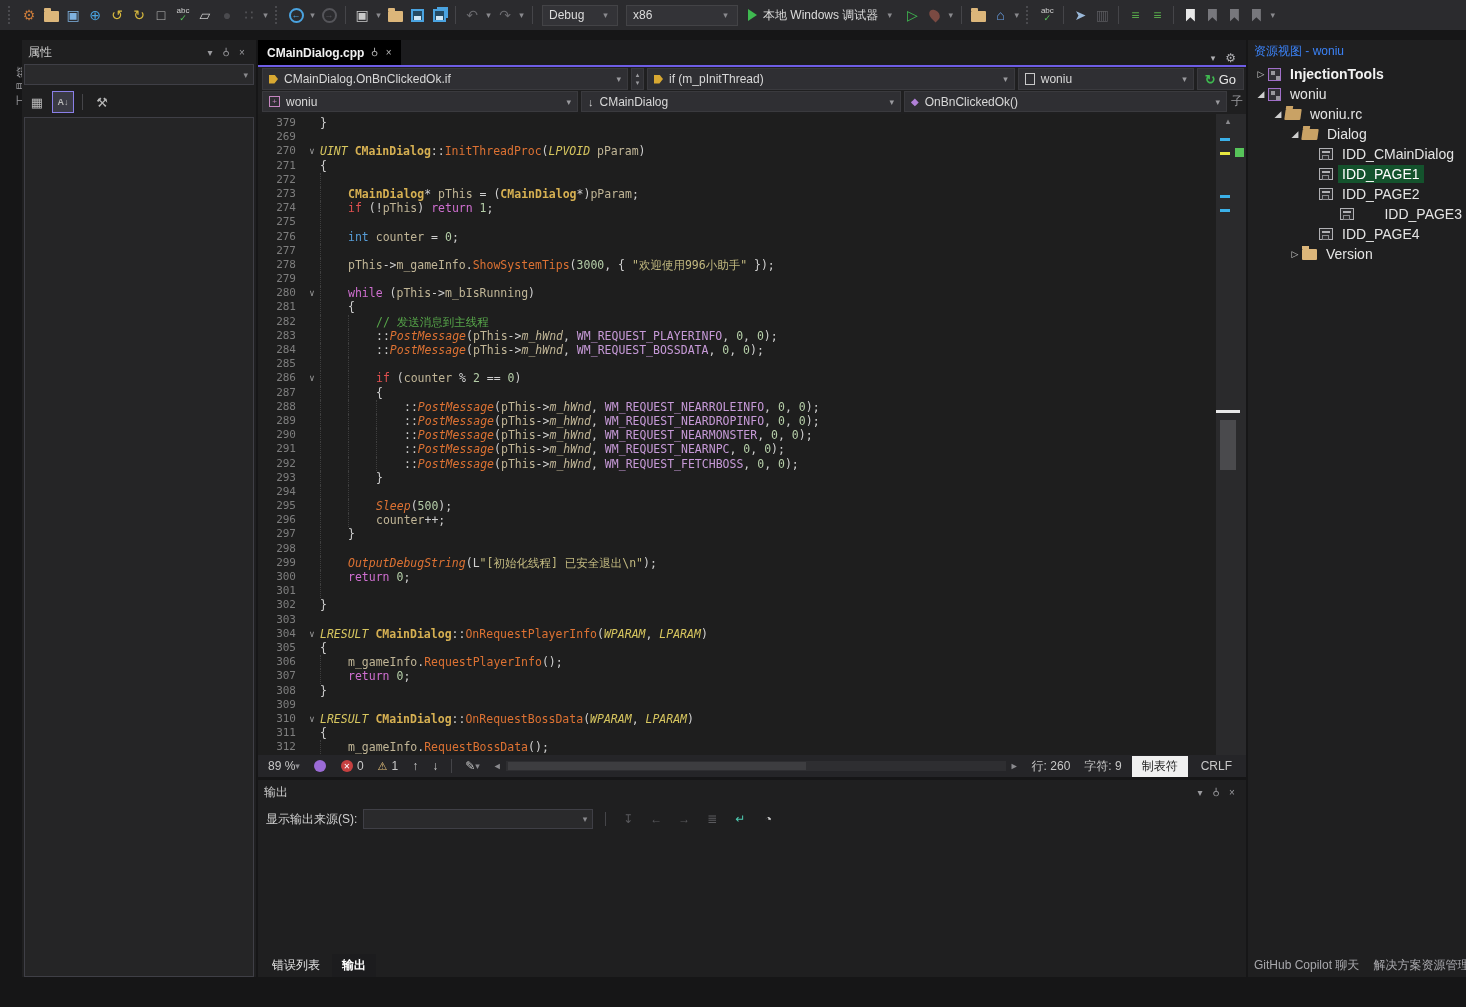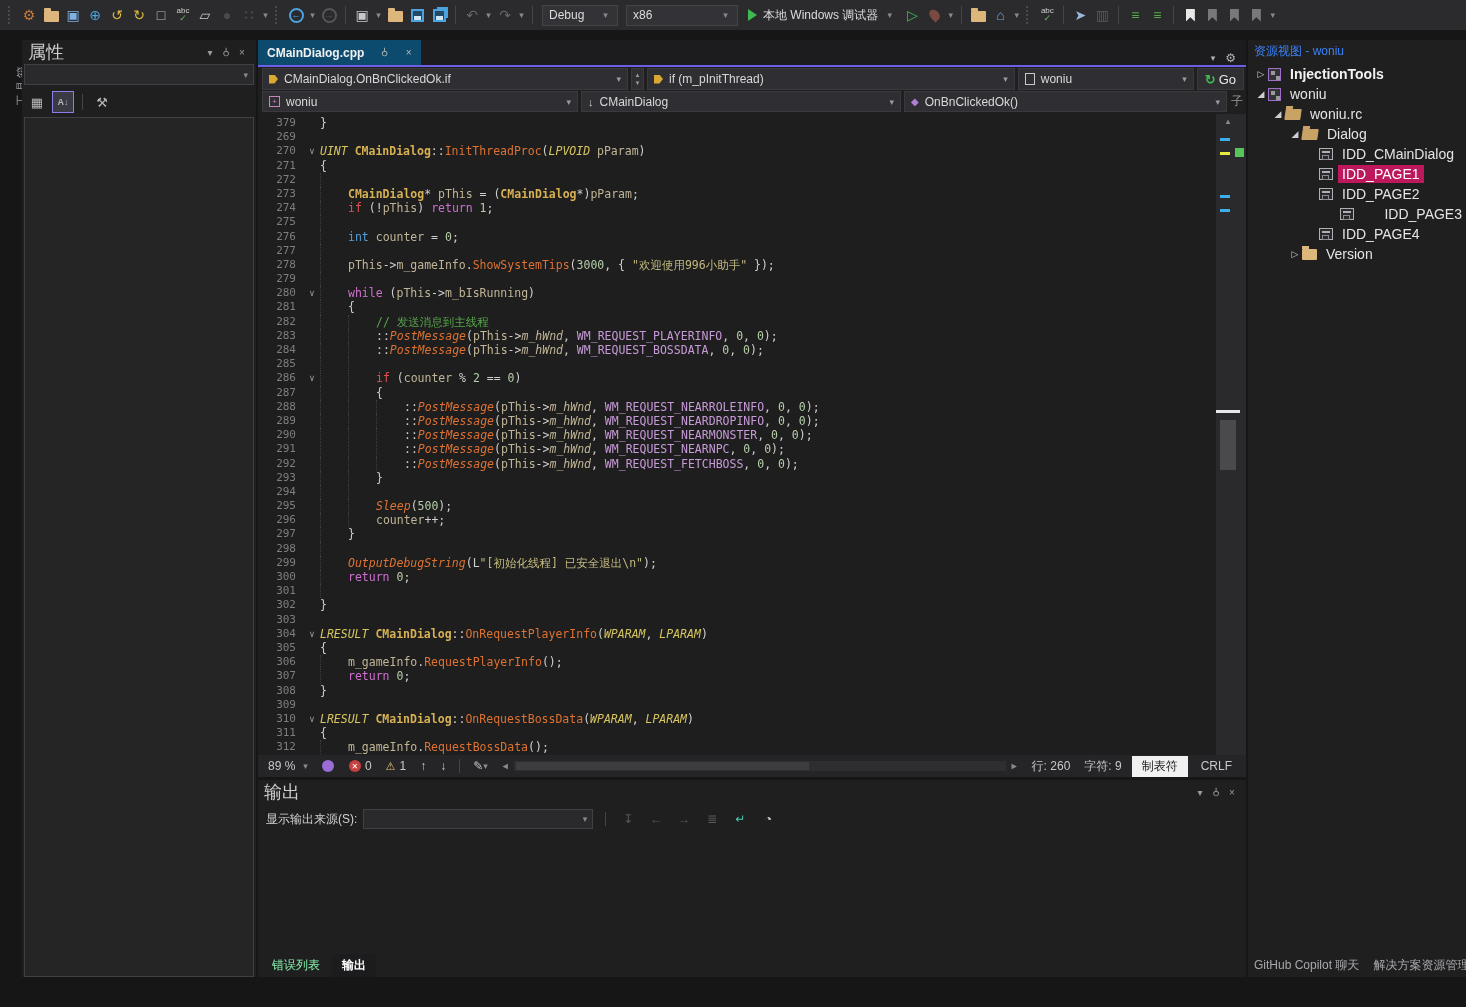--- a/index.html
+++ b/index.html
@@ -41,36 +41,36 @@
 
   
   #main{position:absolute;top:30px;left:0;right:0;bottom:22px;}
   #left-strip{position:absolute;left:0;top:6px;width:20px;bottom:0;}
   #left-strip span{position:absolute;top:70px;left:14px;transform:rotate(-90deg);
     transform-origin:0 0;white-space:nowrap;color:#9a9a9e;font-size:12px;letter-spacing:2px;}
 
   .panel{background:#1f1f20;}
   #props{position:absolute;left:22px;top:10px;width:234px;bottom:8px;display:flex;flex-direction:column;}
   .pn-head{height:24px;display:flex;align-items:center;padding:0 6px;color:#cccccc;}
-  .pn-head .t{flex:1;font-size:18px;}
+  .pn-head .t{flex:1;font-size:12px;}
   .pn-btn{width:16px;text-align:center;color:#9a9a9e;font-size:10px;}
   .pin{display:inline-block;transform:rotate(180deg);}
   #props-combo{height:21px;margin:0 2px 4px 2px;background:#2a2a2c;border:1px solid #3f3f46;
     display:flex;align-items:center;justify-content:flex-end;padding:0 5px;color:#8a8a8e;font-size:9px;}
   #props-tools{height:26px;display:flex;align-items:center;gap:4px;padding:0 4px;}
   .pt-ico{width:22px;height:22px;display:flex;align-items:center;justify-content:center;
     color:#b8b8b8;font-size:13px;}
   .pt-sel{border:1px solid #8a7fe8;background:#3a3a44;}
   .pt-sep{width:1px;height:16px;background:#454549;margin:0 4px;}
   #props-content{flex:1;margin:2px 2px 0 2px;background:#252526;border:1px solid #3f3f46;}
 
   
   #center{position:absolute;left:258px;width:988px;top:10px;bottom:8px;display:flex;flex-direction:column;}
   #tabstrip{height:25px;background:#1c1c1e;display:flex;align-items:flex-end;}
-  #tab1{height:25px;background:#0c4a6e;display:flex;align-items:center;gap:17px;padding:0 9px;}
+  #tab1{height:25px;background:#000000;display:flex;align-items:center;gap:7px;padding:0 9px;}
   #tab1 .lbl{color:#f0f0f0;font-weight:bold;font-size:12px;}
   #tab1 .mini{color:#b8b8b8;font-size:10px;}
   #ts-right{margin-left:auto;display:flex;align-items:center;gap:10px;padding:0 10px;color:#b0b0b4;}
   #accent-line{height:2px;background:#6e5de6;}
   .navrow{display:flex;align-items:stretch;background:#1f1f20;gap:3px;}
   #nav1{height:24px;padding:1px 2px 1px 4px;}
   #nav2{height:23px;padding:0 2px 2px 4px;}
   .dd{background:#2f2f33;border:1px solid #3a3a3e;display:flex;align-items:center;
     padding:0 6px;gap:6px;color:#d8d8d8;font-size:12px;}
   .dd .cr{margin-left:auto;color:#9a9a9e;font-size:9px;}
@@ -113,54 +113,54 @@
   .tk-pln{color:#d4d4d4;}
   #vmap{position:absolute;right:0;top:0;width:30px;bottom:0;background:#2a2a2c;}
   #vmap .up{position:absolute;top:2px;left:0;right:6px;text-align:center;color:#8a8a8e;font-size:9px;}
   .mk{position:absolute;left:4px;width:10px;height:3px;}
   #mk-square{position:absolute;right:2px;top:34px;width:9px;height:9px;background:#57c45a;}
   #vsplit{position:absolute;left:0;right:6px;top:296px;height:3px;background:#e8e8e8;}
   #vthumb{position:absolute;left:4px;top:306px;width:16px;height:50px;background:#4a4a4d;}
 
   
   #estatus{height:22px;background:#252528;display:flex;align-items:center;padding:0 4px;color:#c8c8c8;}
-  #zoom-combo{display:flex;align-items:center;gap:8px;padding:0 6px;height:100%;}
+  #zoom-combo{display:flex;align-items:center;gap:0;padding:0 6px;height:100%;}
   .ic-purple{width:12px;height:12px;border-radius:50%;background:#9b6bd6;margin:0 8px;}
   .err-circ{width:12px;height:12px;border-radius:50%;background:#c64040;color:#fff;font-size:8px;
     display:inline-flex;align-items:center;justify-content:center;margin-right:4px;}
   .warn-tri{color:#e5c07b;font-size:11px;margin-right:4px;}
   .es-seg{display:flex;align-items:center;margin:0 7px;}
   .es-sep{width:1px;height:14px;background:#454549;margin:0 6px;}
   #hsb{flex:1;height:100%;display:flex;align-items:center;margin:0 6px;color:#8a8a8e;}
   #hsb .track{flex:1;height:10px;background:#2e2e31;margin:0 4px;position:relative;}
   #hsb .hthumb{position:absolute;left:2px;right:40%;top:1px;bottom:1px;background:#3d3d40;}
   .chip{background:#f0f0f0;color:#1e1e1e;padding:2px 10px;margin:0 3px;}
   .eol{padding:0 10px;}
 
   
   #output{height:177px;background:#1f1f20;display:flex;flex-direction:column;border-top:3px solid #161617;}
   #out-toolbar{height:30px;display:flex;align-items:center;padding:0 8px;gap:6px;}
   #out-combo{width:230px;height:20px;background:#2a2a2c;border:1px solid #3f3f46;display:flex;
     align-items:center;justify-content:flex-end;padding:0 5px;color:#8a8a8e;font-size:9px;}
   .ot-ico{width:20px;text-align:center;font-size:12px;}
   #out-content{flex:1;background:#1f1f20;}
   #panel-tabs{height:23px;display:flex;align-items:center;padding-left:4px;gap:2px;background:#1f1f20;}
-  .ptab{padding:3px 10px;color:#86efac;}
+  .ptab{padding:3px 10px;color:#e5e5e5;}
   .ptab.on{color:#ffffff;font-weight:bold;background:#1c1c1e;}
 
   
   #right{position:absolute;left:1248px;right:0;top:10px;bottom:8px;background:#1f1f20;
     display:flex;flex-direction:column;overflow:hidden;}
   #rv-head{height:22px;display:flex;align-items:center;padding:0 6px;color:#3b82f6;}
   #rv-tree{flex:1;padding-top:2px;overflow:hidden;}
   .trow{height:20px;display:flex;align-items:center;white-space:nowrap;}
   .tarrow{width:14px;text-align:center;color:#cfcfcf;font-size:9px;flex:none;}
   .tlabel{color:#e4e4e4;font-size:14px;padding:1px 4px;}
   .tlabel.bold{font-weight:bold;color:#f2f2f2;}
-  .tlabel.sel{background:#be185d;color:#ffffff;}
+  .tlabel.sel{background:#14532d;color:#ffffff;}
   .ti{flex:none;margin-right:5px;}
   .ti-project{width:13px;height:13px;border:1px solid #a06fc8;background:#333337;position:relative;}
   .ti-project:before{content:"";position:absolute;left:2px;top:2px;width:4px;height:4px;background:#9a9a9e;
     box-shadow:5px 5px 0 #9a9a9e;}
   .ti-folder{width:15px;height:11px;background:#dcb67a;position:relative;border-radius:1px;}
   .ti-folder:before{content:"";position:absolute;left:0;top:-3px;width:7px;height:3px;background:#dcb67a;}
   .ti-folder-open{width:16px;height:11px;background:#c9a265;position:relative;border-radius:1px;
     transform:skewX(-8deg);}
   .ti-folder-open:before{content:"";position:absolute;left:0;top:-3px;width:7px;height:3px;background:#c9a265;}
   .ti-dlg{width:14px;height:12px;border:1px solid #b0b0b4;background:#2a2a2c;position:relative;}

